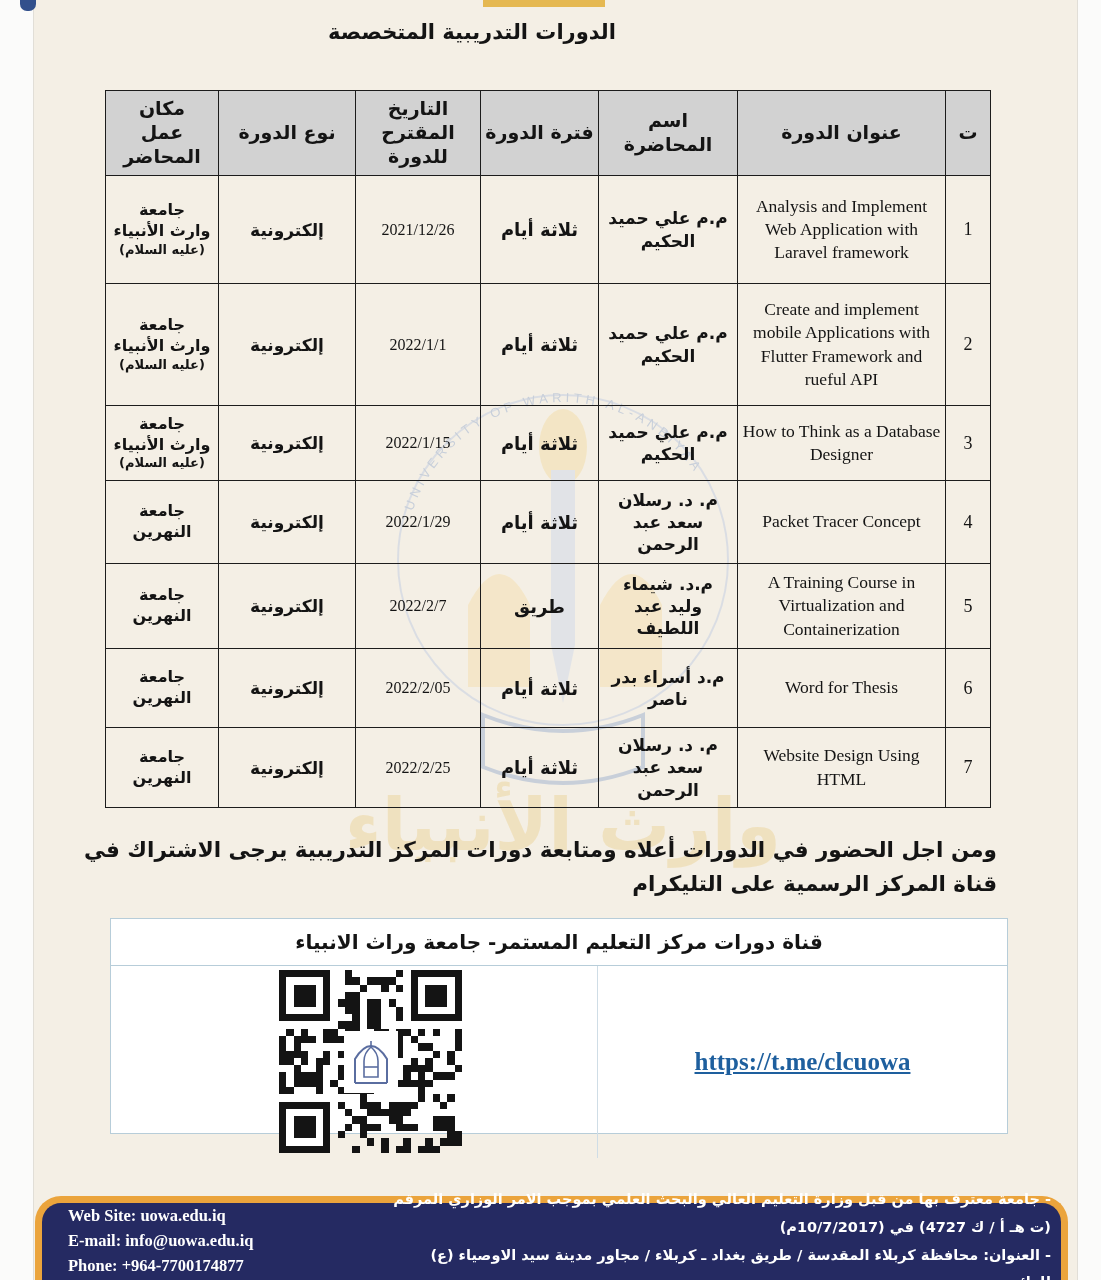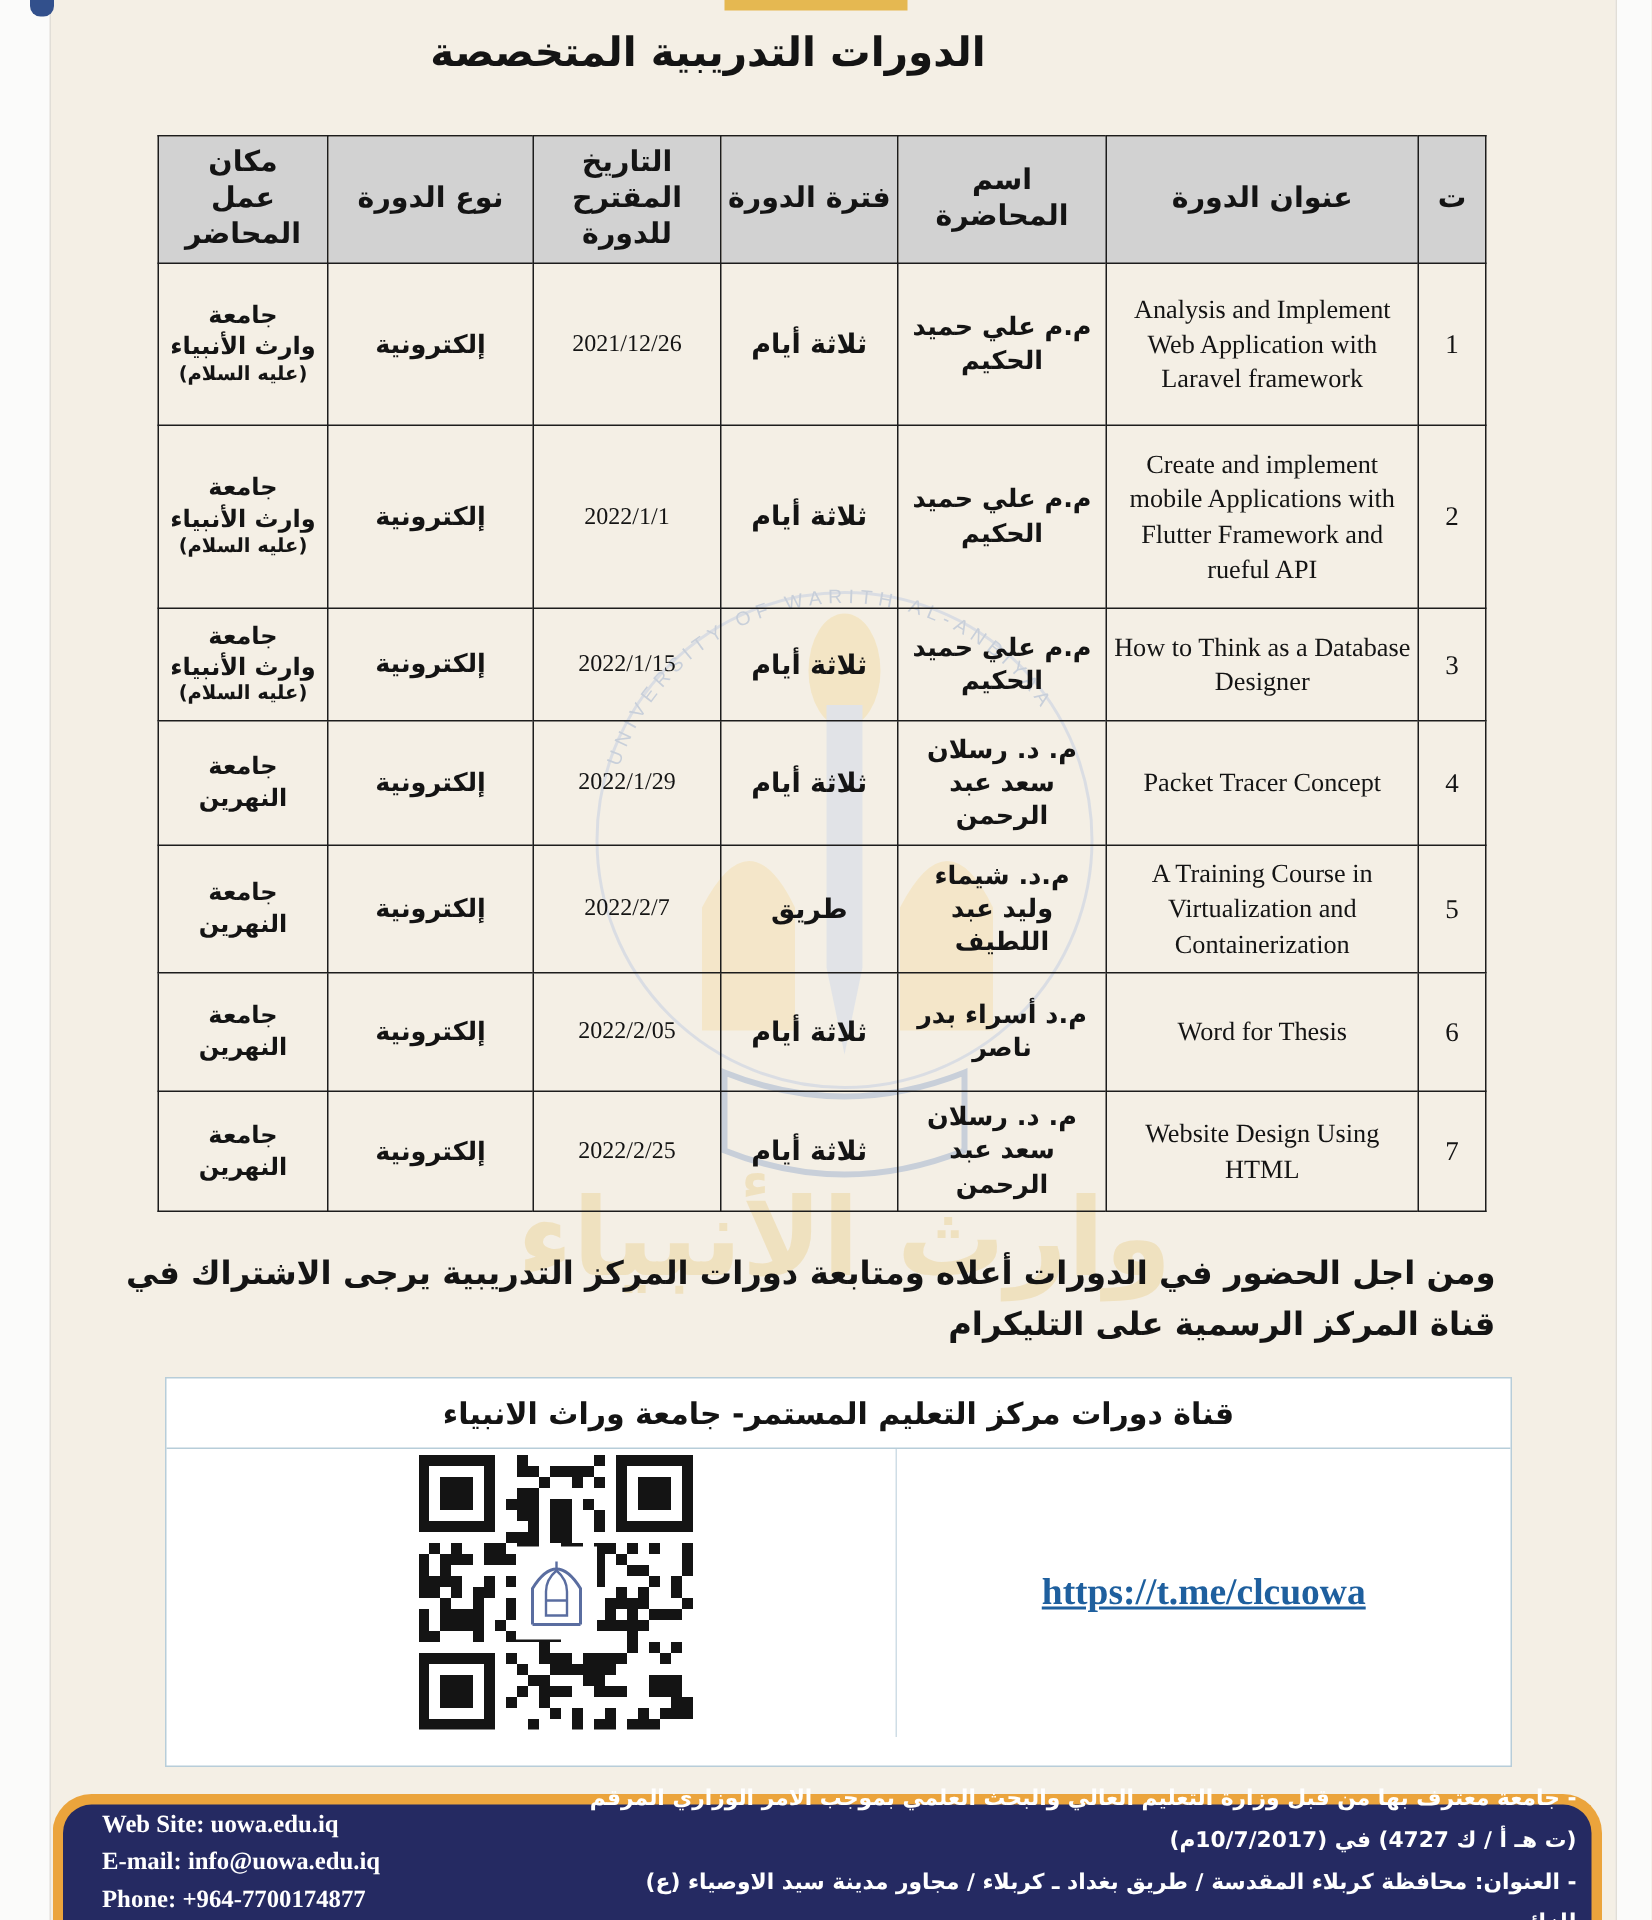--- a/index.html
+++ b/index.html
@@ -6,21 +6,21 @@
   body{position:relative;width:1101px;height:1280px;background:#f4efe5;
        font-family:"DejaVu Sans",sans-serif;overflow:hidden;color:#141414;}
 
   .edge-strip{position:absolute;top:0;height:1280px;background:#fbfbfa;}
   .edge-strip.left{left:0;width:33px;border-right:1px solid #e1ded7;}
   .edge-strip.right{right:0;width:23px;border-left:1px solid #e1ded7;}
   .top-gold{position:absolute;left:483px;top:0;width:122px;height:7px;background:#e5b851;}
   .top-pin{position:absolute;left:20px;top:0;width:16px;height:11px;background:#32508c;border-radius:0 0 7px 7px;}
 
   .doc-title{position:absolute;left:0;top:20px;width:944px;text-align:center;
-             font-size:27px;font-weight:bold;}
+             font-size:21px;font-weight:bold;}
 
   .watermark{position:absolute;left:320px;top:355px;width:490px;height:560px;
              opacity:.5;pointer-events:none;z-index:0;}
 
   table.courses{position:absolute;left:105px;top:90px;width:885px;z-index:1;
                 border-collapse:collapse;table-layout:fixed;direction:rtl;}
   .courses th,.courses td{border:1.6px solid #1c1c1c;text-align:center;vertical-align:middle;
                 padding:2px 4px;background:transparent;overflow:hidden;}
   .courses thead th{background:#d2d2d2;font-size:19px;font-weight:bold;
                 white-space:pre-line;line-height:1.25;}
@@ -33,21 +33,21 @@
   .c-dur{font-weight:bold;font-size:18px;}
   .c-date{font-family:"Liberation Serif",serif;font-size:16px;}
   .c-type{font-weight:bold;font-size:17px;}
   .c-place{font-weight:bold;font-size:16px;line-height:1.3;}
   .c-place .main{white-space:pre-line;display:block;}
   .c-place .sub{font-size:13px;display:block;}
 
   .note{position:absolute;right:104px;top:833px;width:928px;direction:rtl;text-align:right;
         font-size:21.5px;font-weight:bold;line-height:1.6;z-index:1;}
 
-  .channel-box{position:absolute;left:110px;top:918px;width:898px;height:260px;
+  .channel-box{position:absolute;left:110px;top:918px;width:898px;height:216px;
                background:#fff;border:1px solid #b7cdd9;box-sizing:border-box;z-index:1;}
   .channel-title{height:46px;line-height:46px;text-align:center;font-weight:bold;font-size:20px;
                border-bottom:1px solid #b7cdd9;direction:rtl;}
   .channel-body{display:flex;height:192px;margin-left:40px;}
   .qr-cell{width:446px;position:relative;border-right:1px solid #cfdde6;}
   .link-cell{flex:1;display:flex;align-items:center;justify-content:center;}
   .tg-link{font-family:"Liberation Serif",serif;font-weight:bold;font-size:25px;
            color:#1e5f9e;text-decoration:underline;}
   .qr-wrap{position:absolute;left:128px;top:4px;width:183px;height:183px;}
   #qr-svg{width:100%;height:100%;fill:#141414;shape-rendering:crispEdges;}

